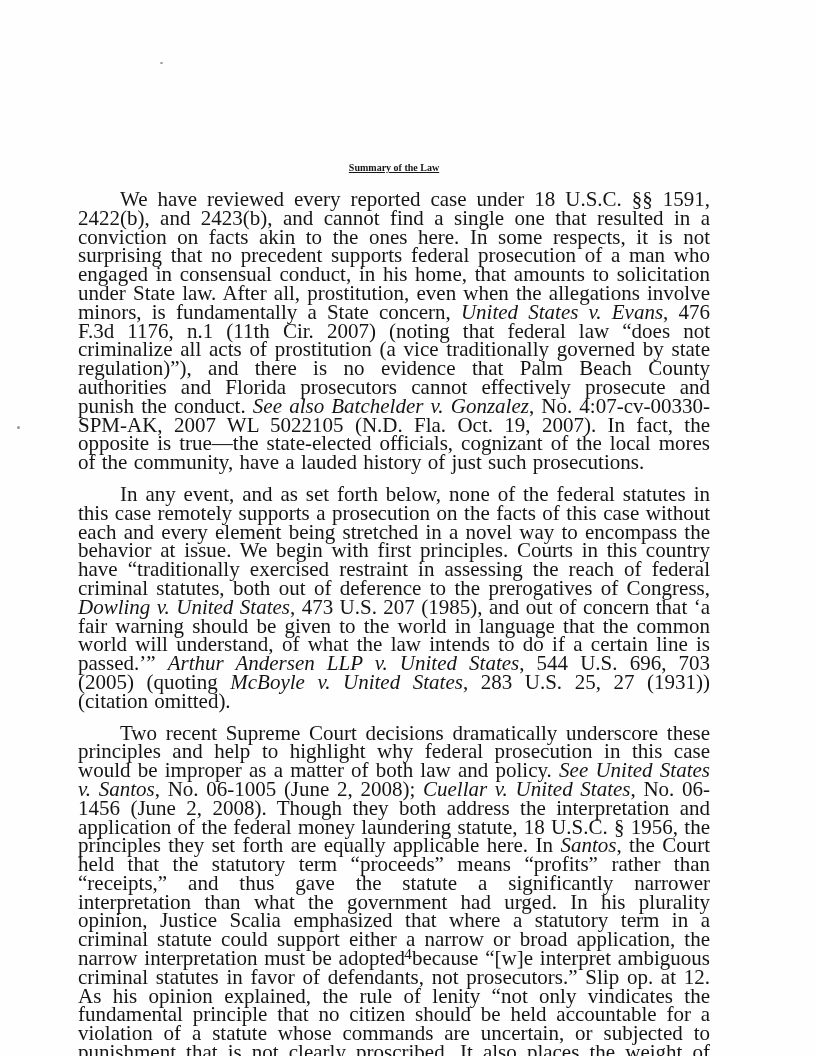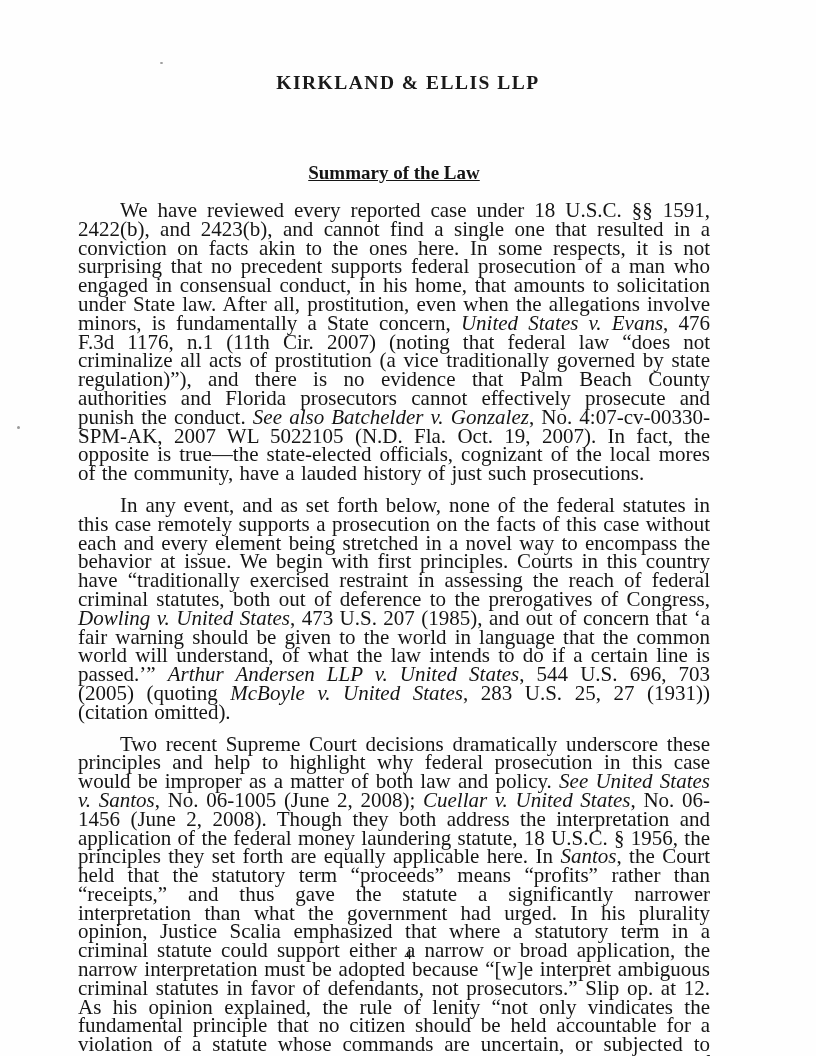--- a/index.html
+++ b/index.html
@@ -29,21 +29,21 @@
     color: #1a1a1a;
   }
   .doc-body {
     position: absolute;
     top: 162px;
     left: 78px;
     width: 632px;
   }
   .section-heading {
     text-align: center;
-    font-size: 19px;
+    font-size: 10px;
     font-weight: bold;
     text-decoration: underline;
     margin: 0 0 17px 0;
   }
   .doc-text p {
     margin: 0 0 13px 0;
     text-indent: 42px;
     text-align: justify;
     font-size: 21px;
     line-height: 18.8px;
@@ -69,21 +69,20 @@
   .speck-2 { left: 17px;  top: 426px; width: 3px; height: 3px; }
 </style>
 </head>
 <body>
 
 <div class="page">
 
   <div class="speck speck-1"></div>
   <div class="speck speck-2"></div>
 
-  <div class="letterhead">KIRKLAND &amp; ELLIS LLP</div>
 
   <div class="doc-body">
     <h1 class="section-heading">Summary of the Law</h1>
 
     <div class="doc-text">
         <p><span>We have reviewed every reported case under 18 U.S.C. §§ 1591, 2422(b), and 2423(b), and cannot find a single one that resulted in a conviction on facts akin to the ones here.  In some respects, it is not surprising that no precedent supports federal prosecution of a man who engaged in consensual conduct, in his home, that amounts to solicitation under State law.  After all, prostitution, even when the allegations involve minors, is fundamentally a State concern, </span><em>United States v. Evans</em><span>, 476 F.3d 1176, n.1 (11th Cir. 2007) (noting that federal law “does not criminalize all acts of prostitution (a vice traditionally governed by state regulation)”), and there is no evidence that Palm Beach County authorities and Florida prosecutors cannot effectively prosecute and punish the conduct.  </span><em>See also Batchelder v. Gonzalez</em><span>, No. 4:07-cv-00330-SPM-AK, 2007 WL 5022105 (N.D. Fla. Oct. 19, 2007).  In fact, the opposite is true—the state-elected officials, cognizant of the local mores of the community, have a lauded history of just such prosecutions.</span></p>
         <p><span>In any event, and as set forth below, none of the federal statutes in this case remotely supports a prosecution on the facts of this case without each and every element being stretched in a novel way to encompass the behavior at issue.  We begin with first principles.  Courts in this country have “traditionally exercised restraint in assessing the reach of federal criminal statutes, both out of deference to the prerogatives of Congress, </span><em>Dowling v. United States</em><span>, 473 U.S. 207 (1985), and out of concern that ‘a fair warning should be given to the world in language that the common world will understand, of what the law intends to do if a certain line is passed.’”  </span><em>Arthur Andersen LLP v. United States</em><span>, 544 U.S. 696, 703 (2005) (quoting </span><em>McBoyle v. United States</em><span>, 283 U.S. 25, 27 (1931)) (citation omitted).</span></p>
         <p><span>Two recent Supreme Court decisions dramatically underscore these principles and help to highlight why federal prosecution in this case would be improper as a matter of both law and policy.  </span><em>See United States v. Santos</em><span>, No. 06-1005 (June 2, 2008); </span><em>Cuellar v. United States</em><span>, No. 06-1456 (June 2, 2008).  Though they both address the interpretation and application of the federal money laundering statute, 18 U.S.C. § 1956, the principles they set forth are equally applicable here.  In </span><em>Santos</em><span>, the Court held that the statutory term “proceeds” means “profits” rather than “receipts,” and thus gave the statute a significantly narrower interpretation than what the government had urged.  In his plurality opinion, Justice Scalia emphasized that where a statutory term in a criminal statute could support either a narrow or broad application, the narrow interpretation must be adopted because “[w]e interpret ambiguous criminal statutes in favor of defendants, not prosecutors.”  Slip op. at 12.  As his opinion explained, the rule of lenity “not only vindicates the fundamental principle that no citizen should be held accountable for a violation of a statute whose commands are uncertain, or subjected to punishment that is not clearly proscribed.  It also places the weight of inertia upon the party that can best induce</span></p>
       </div>
   </div>

